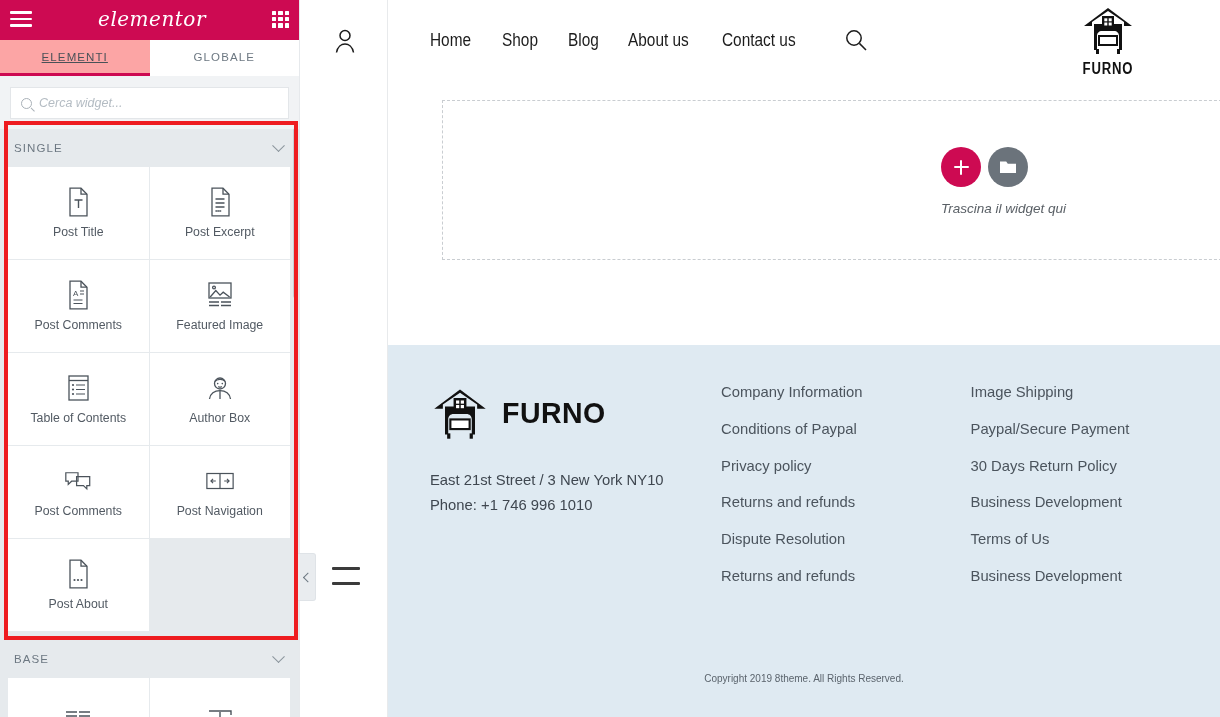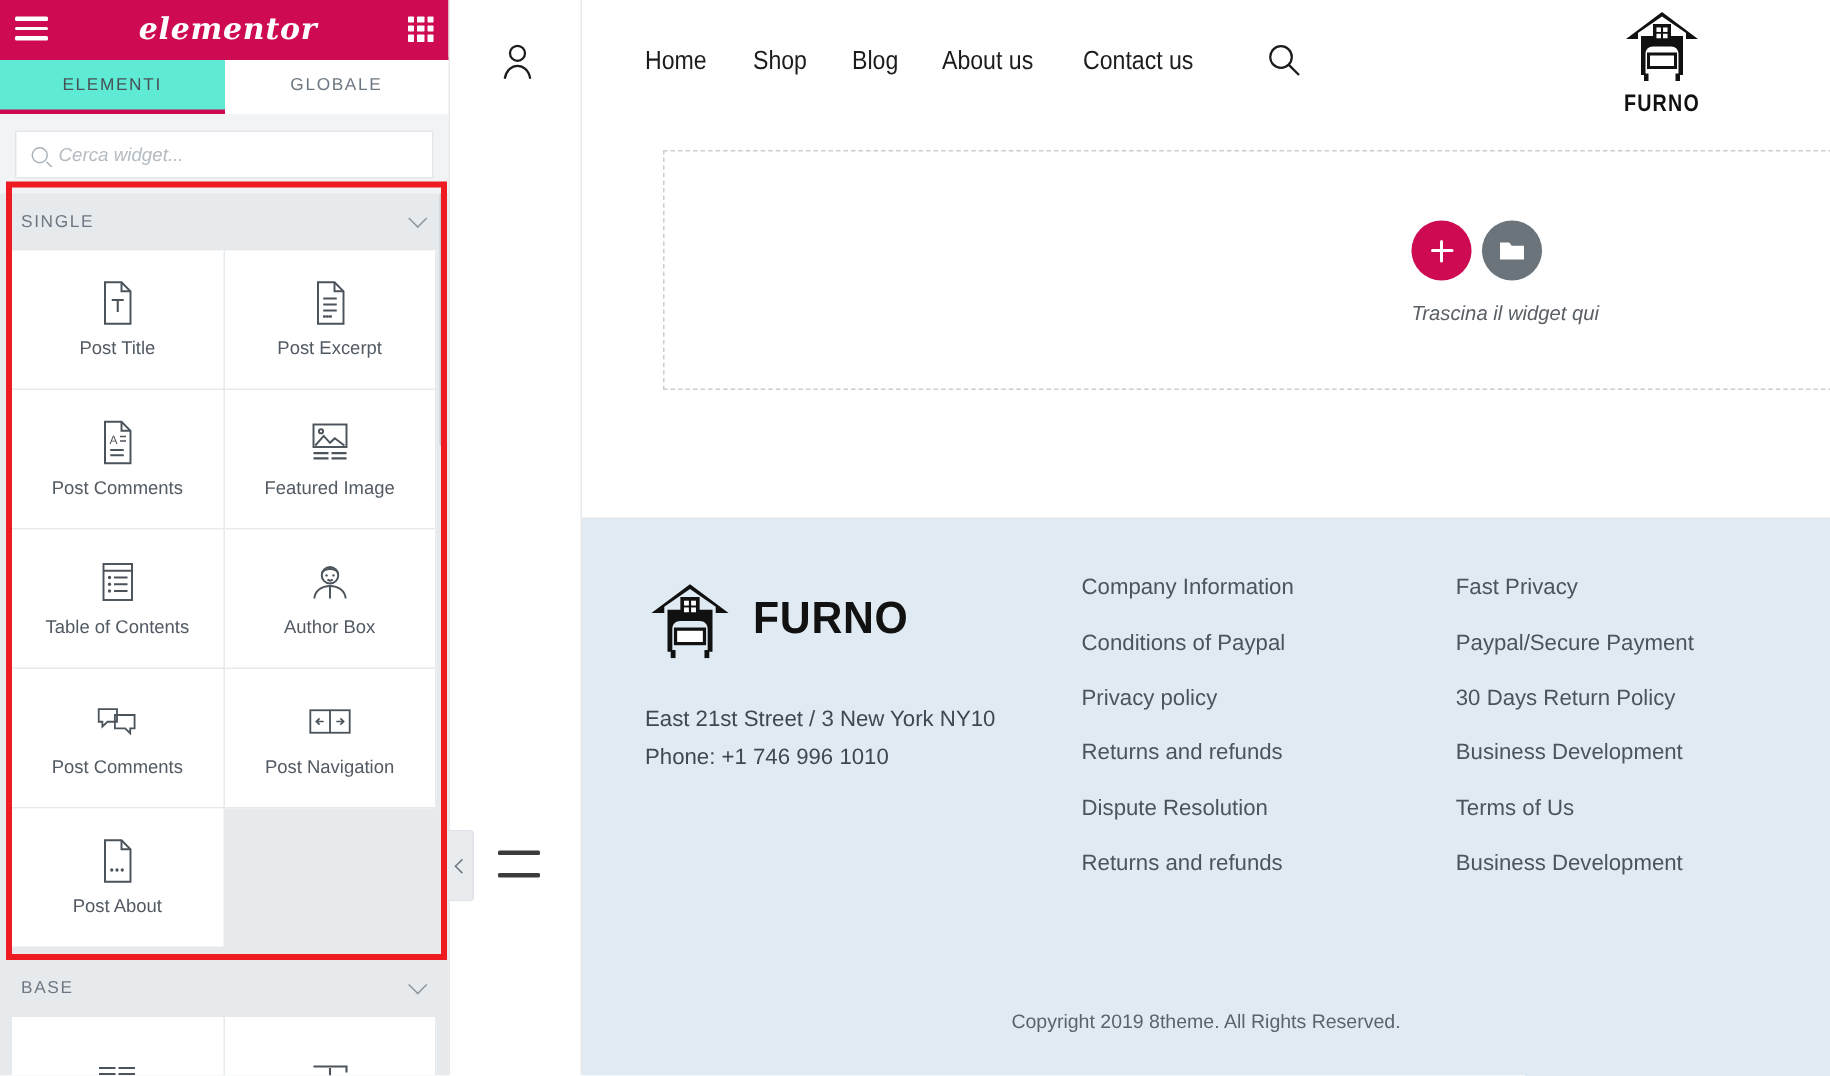--- a/index.html
+++ b/index.html
@@ -22,33 +22,33 @@
   #panel-header {
     height: 38px; background: #cd0a52;
     display: flex; align-items: center; justify-content: space-between;
     padding: 0 10px;
   }
   .burger { width: 22px; height: 16px; display: flex; flex-direction: column; justify-content: space-between; cursor: pointer; }
   .burger i { display: block; height: 2.6px; background: #fff; border-radius: 1px; }
   #logo-elementor {
     font-family: "DejaVu Serif", serif;
     font-style: italic; color: #fff; font-size: 20px;
-    letter-spacing: .5px; font-weight: 700;
+    letter-spacing: .5px; font-weight: 400;
   }
   .grid-icon { width: 17px; height: 17px; display: grid;
     grid-template-columns: repeat(3, 1fr); grid-template-rows: repeat(3, 1fr); gap: 2px; cursor: pointer; }
   .grid-icon i { background: #fff; border-radius: .5px; }
 
   #panel-tabs { height: 38px; display: flex; background: #fff; }
   .ptab {
     flex: 1; display: flex; align-items: center; justify-content: center;
     font-size: 11.5px; letter-spacing: 1.1px; color: #6d7882;
     background: #f6f7f8; cursor: pointer; position: relative;
   }
-  .ptab.active { background: #5eead4; color: #495157; }
+  .ptab.active { background: #fca5a5; color: #495157; text-decoration: underline; }
   .ptab.active::after {
     content: ""; position: absolute; left: 0; right: 0; bottom: 0;
     height: 3px; background: #cd0a52;
   }
   .ptab.inactive { background: #ffffff; }
   #tab-topline { position: absolute; left:0; top:38px; width:300px; height:1.5px; background:#cd0a52; }
 
   #search-wrap { padding: 11px 10px 10px 10px; background:#f1f3f5; }
   #search-box {
     height: 32px; background: #fff; border: 1px solid #e3e6e9;
@@ -137,21 +137,21 @@
   #footer-cols { position:absolute; left:42px; top:40px; width:790px; display:flex; }
   #fcol-brand { width: 315px; }
   #flogo { display:flex; align-items:center; gap:12px; }
   #flogo-name { font-size:30px; font-weight:700; letter-spacing:.5px; color:#111; transform: scaleX(.95); transform-origin:left center; }
   #faddr { margin-top: 27px; }
   .faddr-line { font-size:14.8px; color:#3f4750; line-height: 1.72; white-space:nowrap; }
   .flinks { width: 270px; }
   .flink { font-size: 14.8px; color:#4b545d; line-height: 1; margin-bottom: 22px; cursor:pointer; white-space:nowrap; }
   .flink:last-child { margin-bottom: 0; }
   #copyright { position:absolute; left:0; top:328px; width:832px; text-align:center;
-    font-size:13px; color:#5b646d; }
+    font-size:10px; color:#5b646d; }
 
   
   #canvas-burger { position:absolute; left:32px; top:567px; width:28px; height:18px;
     display:flex; flex-direction:column; justify-content:space-between; cursor:pointer; z-index:22; }
   #canvas-burger i { display:block; height:3.4px; background:#3b3b3b; border-radius:1px; }
 </style>
 </head>
 <body>
 
 <div id="root">
@@ -431,21 +431,21 @@
         <div class="flinks">
           <div class="flink">Company Information</div>
           <div class="flink">Conditions of Paypal</div>
           <div class="flink">Privacy policy</div>
           <div class="flink">Returns and refunds</div>
           <div class="flink">Dispute Resolution</div>
           <div class="flink">Returns and refunds</div>
         </div>
 
         <div class="flinks">
-          <div class="flink">Fast Privacy</div>
+          <div class="flink">Image Shipping</div>
           <div class="flink">Paypal/Secure Payment</div>
           <div class="flink">30 Days Return Policy</div>
           <div class="flink">Business Development</div>
           <div class="flink">Terms of Us</div>
           <div class="flink">Business Development</div>
         </div>
       </div>
 
       <div id="copyright">Copyright 2019 8theme. All Rights Reserved.</div>
     </div>

